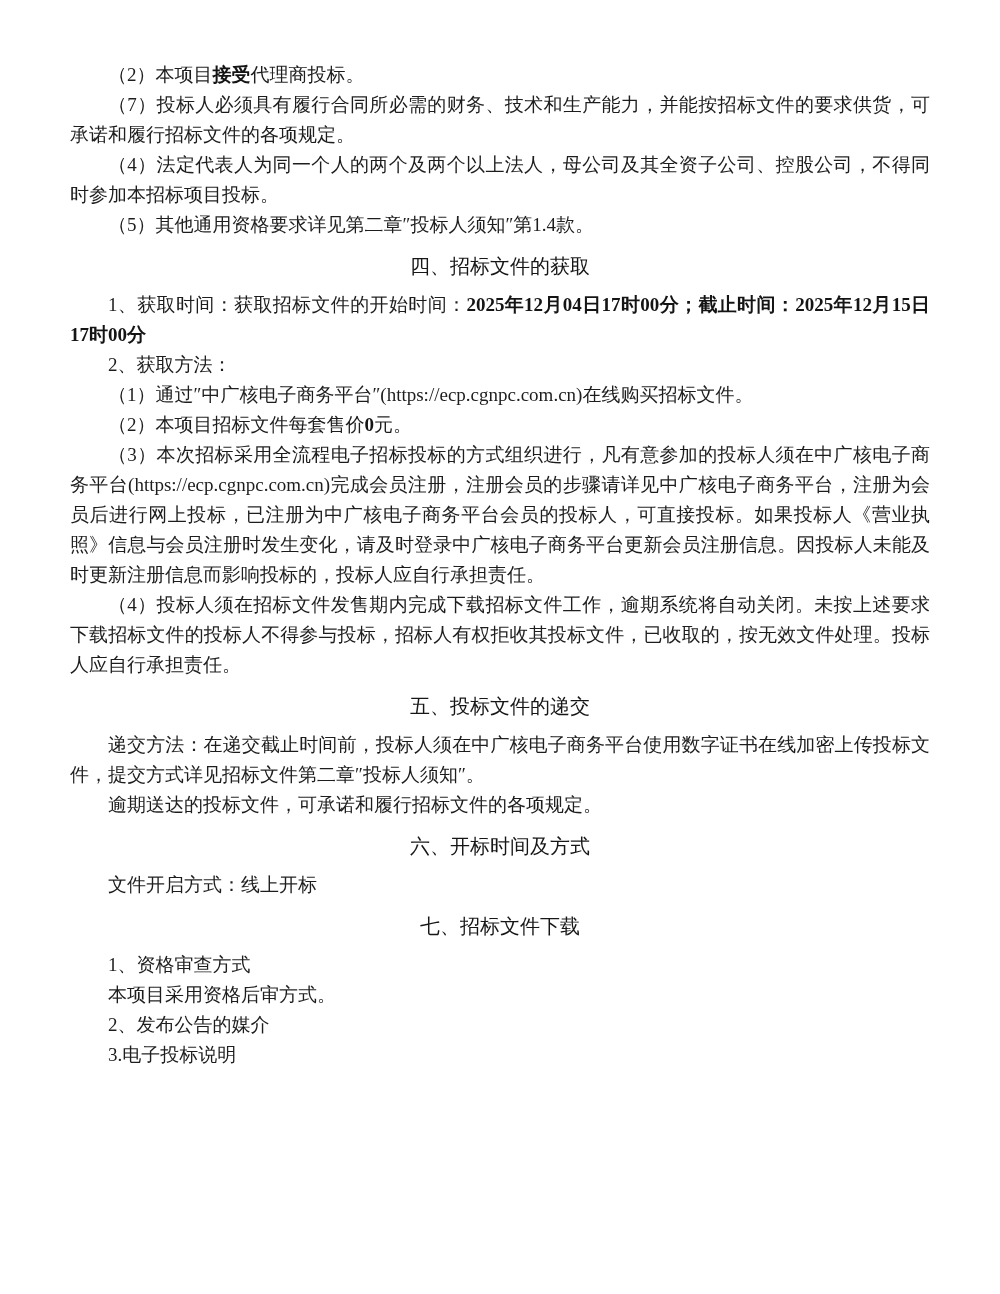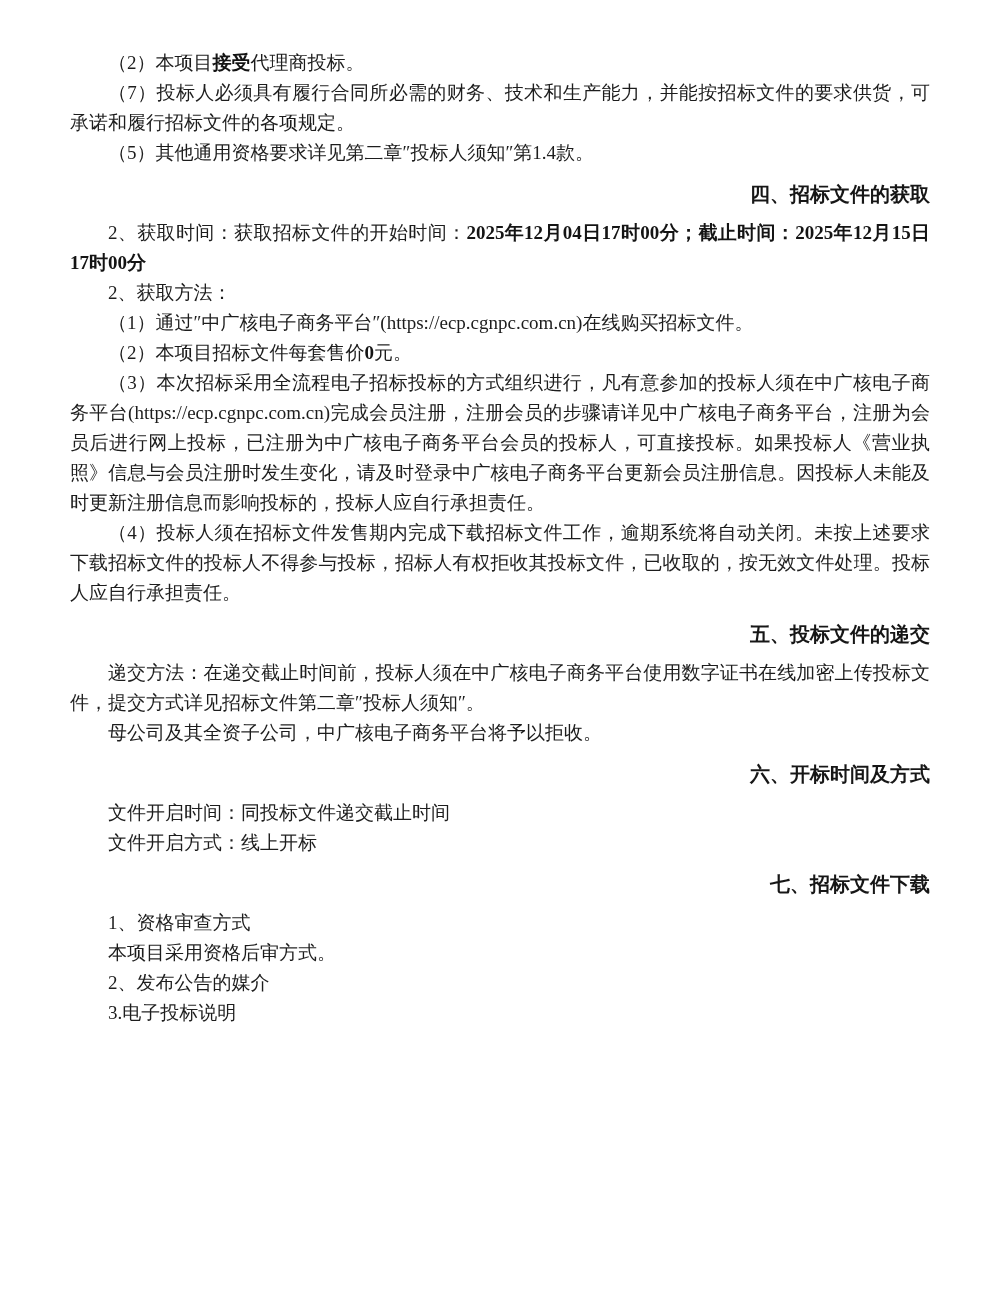--- a/index.html
+++ b/index.html
@@ -4,69 +4,69 @@
 <style>
   html, body {
     margin: 0;
     padding: 0;
     background: #ffffff;
   }
   .page {
     position: relative;
     width: 1000px;
     height: 1242px;
-    margin: 0 auto;
+    margin: 12px auto;
     background: #ffffff;
     box-sizing: border-box;
     padding: 48px 70px 0 70px;
     overflow: hidden;
     font-family: "Liberation Serif", "DejaVu Serif", serif;
     font-size: 19px;
     line-height: 30px;
     color: #1d1d1d;
     text-align: justify;
   }
   .doc-body p {
     margin: 0;
     text-indent: 2em;
   }
   .doc-body h2 {
     font-size: 20px;
     line-height: 30px;
-    font-weight: 700;
+    font-weight: 400;
     color: #161616;
     margin: 11px 0 9px 0;
     text-indent: 0;
-    text-align: right;
+    text-align: center;
   }
   .doc-body .b {
     font-weight: 700;
     color: #141414;
   }
 </style>
 </head>
 <body>
 
 <div class="page">
   <div class="doc-body">
       <p><span>（2）本项目</span><span class="b">接受</span><span>代理商投标。</span></p>
       <p><span>（7）投标人必须具有履行合同所必需的财务、技术和生产能力，并能按招标文件的要求供货，可承诺和履行招标文件的各项规定。</span></p>
+      <p><span>（4）法定代表人为同一个人的两个及两个以上法人，母公司及其全资子公司、控股公司，不得同时参加本招标项目投标。</span></p>
       <p><span>（5）其他通用资格要求详见第二章″投标人须知″第1.4款。</span></p>
       <h2><span>四、招标文件的获取</span></h2>
-      <p><span>2、获取时间：获取招标文件的开始时间：</span><span class="b">2025年12月04日17时00分；截止时间：2025年12月15日17时00分</span></p>
+      <p><span>1、获取时间：获取招标文件的开始时间：</span><span class="b">2025年12月04日17时00分；截止时间：2025年12月15日17时00分</span></p>
       <p><span>2、获取方法：</span></p>
       <p><span>（1）通过″中广核电子商务平台″(https://ecp.cgnpc.com.cn)在线购买招标文件。</span></p>
       <p><span>（2）本项目招标文件每套售价</span><span class="b">0</span><span>元。</span></p>
       <p><span>（3）本次招标采用全流程电子招标投标的方式组织进行，凡有意参加的投标人须在中广核电子商务平台(https://ecp.cgnpc.com.cn)完成会员注册，注册会员的步骤请详见中广核电子商务平台，注册为会员后进行网上投标，已注册为中广核电子商务平台会员的投标人，可直接投标。如果投标人《营业执照》信息与会员注册时发生变化，请及时登录中广核电子商务平台更新会员注册信息。因投标人未能及时更新注册信息而影响投标的，投标人应自行承担责任。</span></p>
       <p><span>（4）投标人须在招标文件发售期内完成下载招标文件工作，逾期系统将自动关闭。未按上述要求下载招标文件的投标人不得参与投标，招标人有权拒收其投标文件，已收取的，按无效文件处理。投标人应自行承担责任。</span></p>
       <h2><span>五、投标文件的递交</span></h2>
       <p><span>递交方法：在递交截止时间前，投标人须在中广核电子商务平台使用数字证书在线加密上传投标文件，提交方式详见招标文件第二章″投标人须知″。</span></p>
-      <p><span>母公司及其全资子公司，中广核电子商务平台将予以拒收。</span></p>
+      <p><span>逾期送达的投标文件，可承诺和履行招标文件的各项规定。</span></p>
       <h2><span>六、开标时间及方式</span></h2>
-      <p><span>文件开启时间：同投标文件递交截止时间</span></p>
       <p><span>文件开启方式：线上开标</span></p>
       <h2><span>七、招标文件下载</span></h2>
       <p><span>1、资格审查方式</span></p>
       <p><span>本项目采用资格后审方式。</span></p>
       <p><span>2、发布公告的媒介</span></p>
       <p><span>3.电子投标说明</span></p>
     </div>
 </div>
 
 </body></html>

